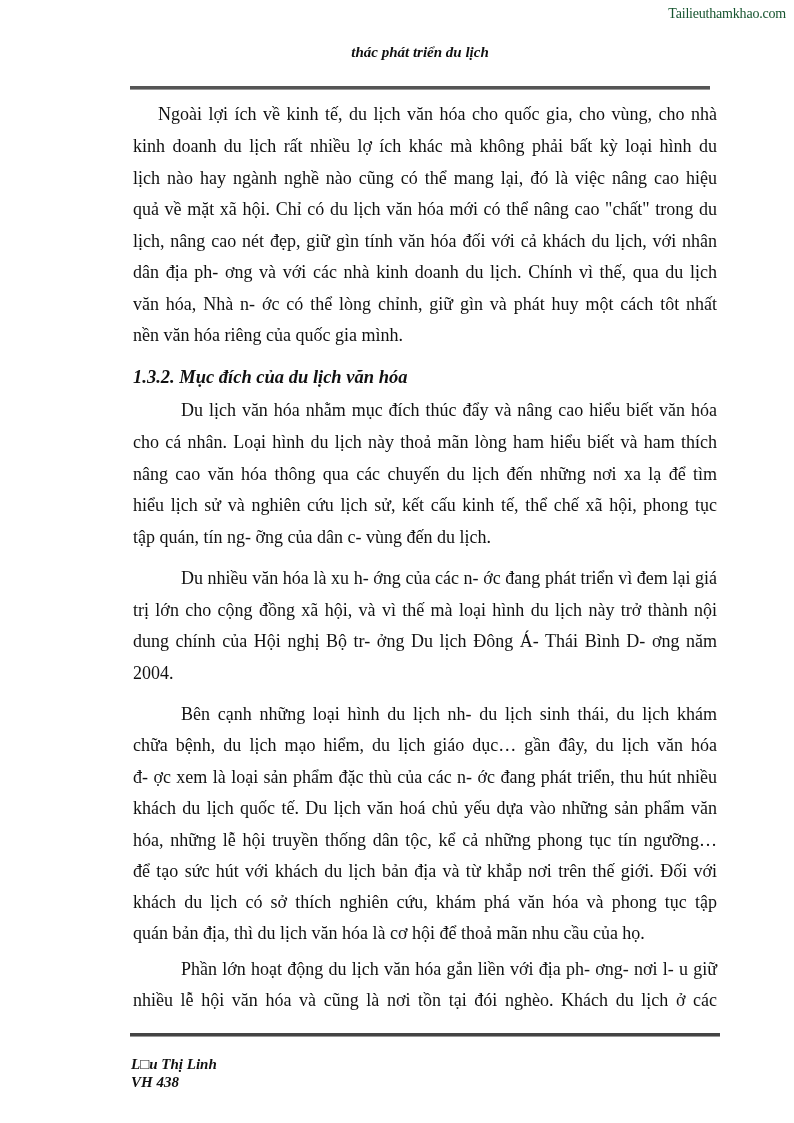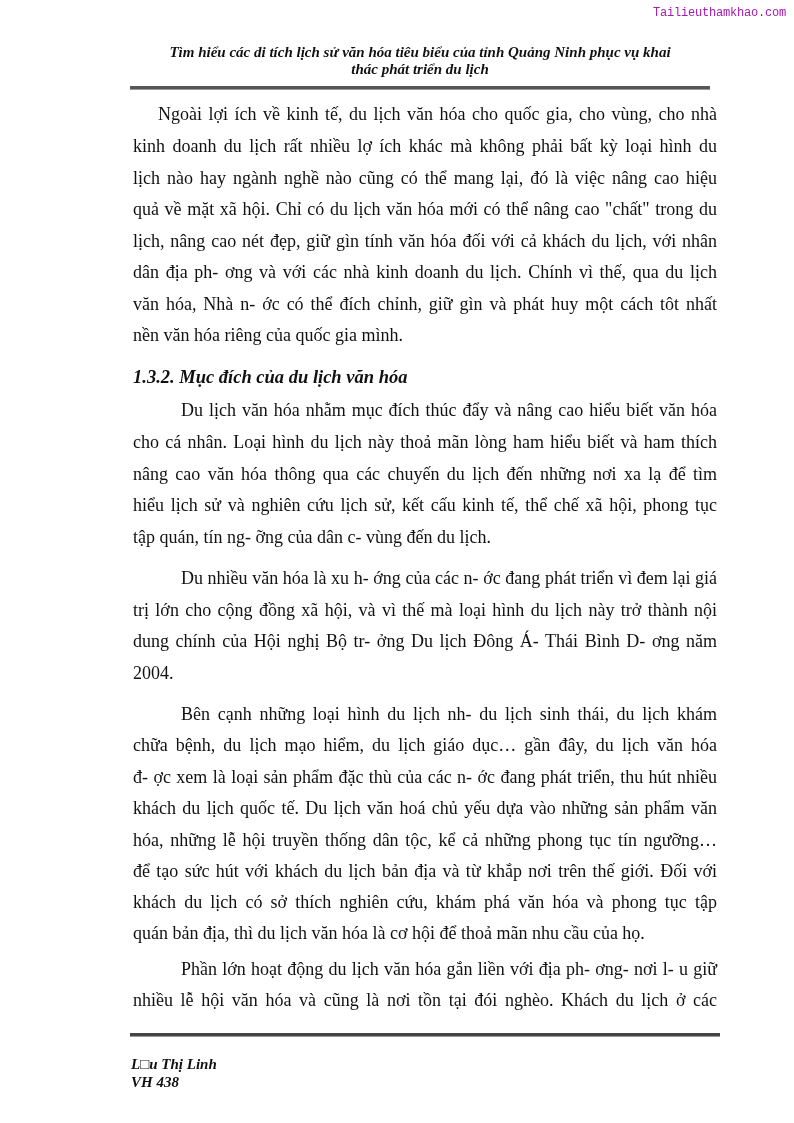--- a/index.html
+++ b/index.html
@@ -2,22 +2,22 @@
 <html><head>
 <meta charset="utf-8">
 <style>
   html, body { margin: 0; padding: 0; }
   body {
     width: 794px; height: 1123px; background: #ffffff; position: relative; overflow: hidden;
     font-family: "Liberation Serif", "DejaVu Serif", serif; color: #111111;
   }
   .watermark {
     position: absolute; top: 6px; right: 8px;
-    font-family: Liberation Mono, monospace;
-    font-size: 12px; color: #a21caf; letter-spacing: -0.2px;
+    font-family: Liberation Serif, serif;
+    font-size: 14px; color: #14532d; letter-spacing: -0.2px;
   }
   .header-title {
     position: absolute; left: 130px; width: 580px; top: 44px;
     text-align: center; font-family: "Liberation Serif", "DejaVu Serif", serif;
     font-style: italic; font-weight: bold; font-size: 15px; line-height: 17px; color: #111;
   }
   .header-rule {
     position: absolute; left: 130px; width: 580px; top: 86px; height: 3px;
     background: #555; border-bottom: 1px solid #999;
   }
@@ -42,33 +42,32 @@
     font-family: "Liberation Serif", "DejaVu Serif", serif;
     font-style: italic; font-weight: bold; font-size: 15px; line-height: 17px; margin-top: 16px;
   }
 </style>
 </head>
 <body>
 
 <div class="watermark">Tailieuthamkhao.com</div>
 
 <div class="header-title">
-  <div>Tìm hiểu các di tích lịch sử văn hóa tiêu biểu của tỉnh Quảng Ninh phục vụ khai</div>
   <div>thác phát triển du lịch</div>
 </div>
 <div class="header-rule"></div>
 
 <div>
   <div class="line indent1" style="top:103px">Ngoài lợi ích về kinh tế, du lịch văn hóa cho quốc gia, cho vùng, cho nhà</div>
   <div class="line" style="top:135px">kinh doanh du lịch rất nhiều lợ ích khác mà không phải bất kỳ loại hình du</div>
   <div class="line" style="top:167px">lịch nào hay ngành nghề nào cũng có thể  mang lại, đó là việc nâng cao hiệu</div>
   <div class="line" style="top:198px">quả về mặt xã hội. Chỉ có du lịch văn hóa mới có thể nâng cao "chất" trong du</div>
   <div class="line" style="top:230px">lịch, nâng cao nét đẹp, giữ gìn tính văn hóa đối với cả khách du lịch, với nhân</div>
   <div class="line" style="top:261px">dân địa ph- ơng và với các nhà kinh doanh du lịch. Chính vì thế, qua du lịch</div>
-  <div class="line" style="top:293px">văn hóa, Nhà n- ớc có thể đích chỉnh, giữ gìn và phát huy một cách tôt nhất</div>
+  <div class="line" style="top:293px">văn hóa, Nhà n- ớc có thể lòng chỉnh, giữ gìn và phát huy một cách tôt nhất</div>
   <div class="line last" style="top:324px">nền văn hóa riêng của quốc gia mình.</div>
 </div>
 
 <div class="heading">1.3.2. Mục đích của du lịch văn hóa</div>
 
 <div>
   <div class="line indent2" style="top:399px">Du lịch văn hóa nhằm mục đích thúc đẩy và nâng cao hiểu biết văn hóa</div>
   <div class="line" style="top:431px">cho cá nhân. Loại hình du lịch này thoả mãn lòng ham hiểu biết và ham thích</div>
   <div class="line" style="top:463px">nâng cao văn hóa thông qua các chuyến du lịch đến những nơi xa lạ để tìm</div>
   <div class="line" style="top:494px">hiểu lịch sử và nghiên cứu lịch sử, kết cấu kinh tế, thể chế xã hội, phong tục</div>

